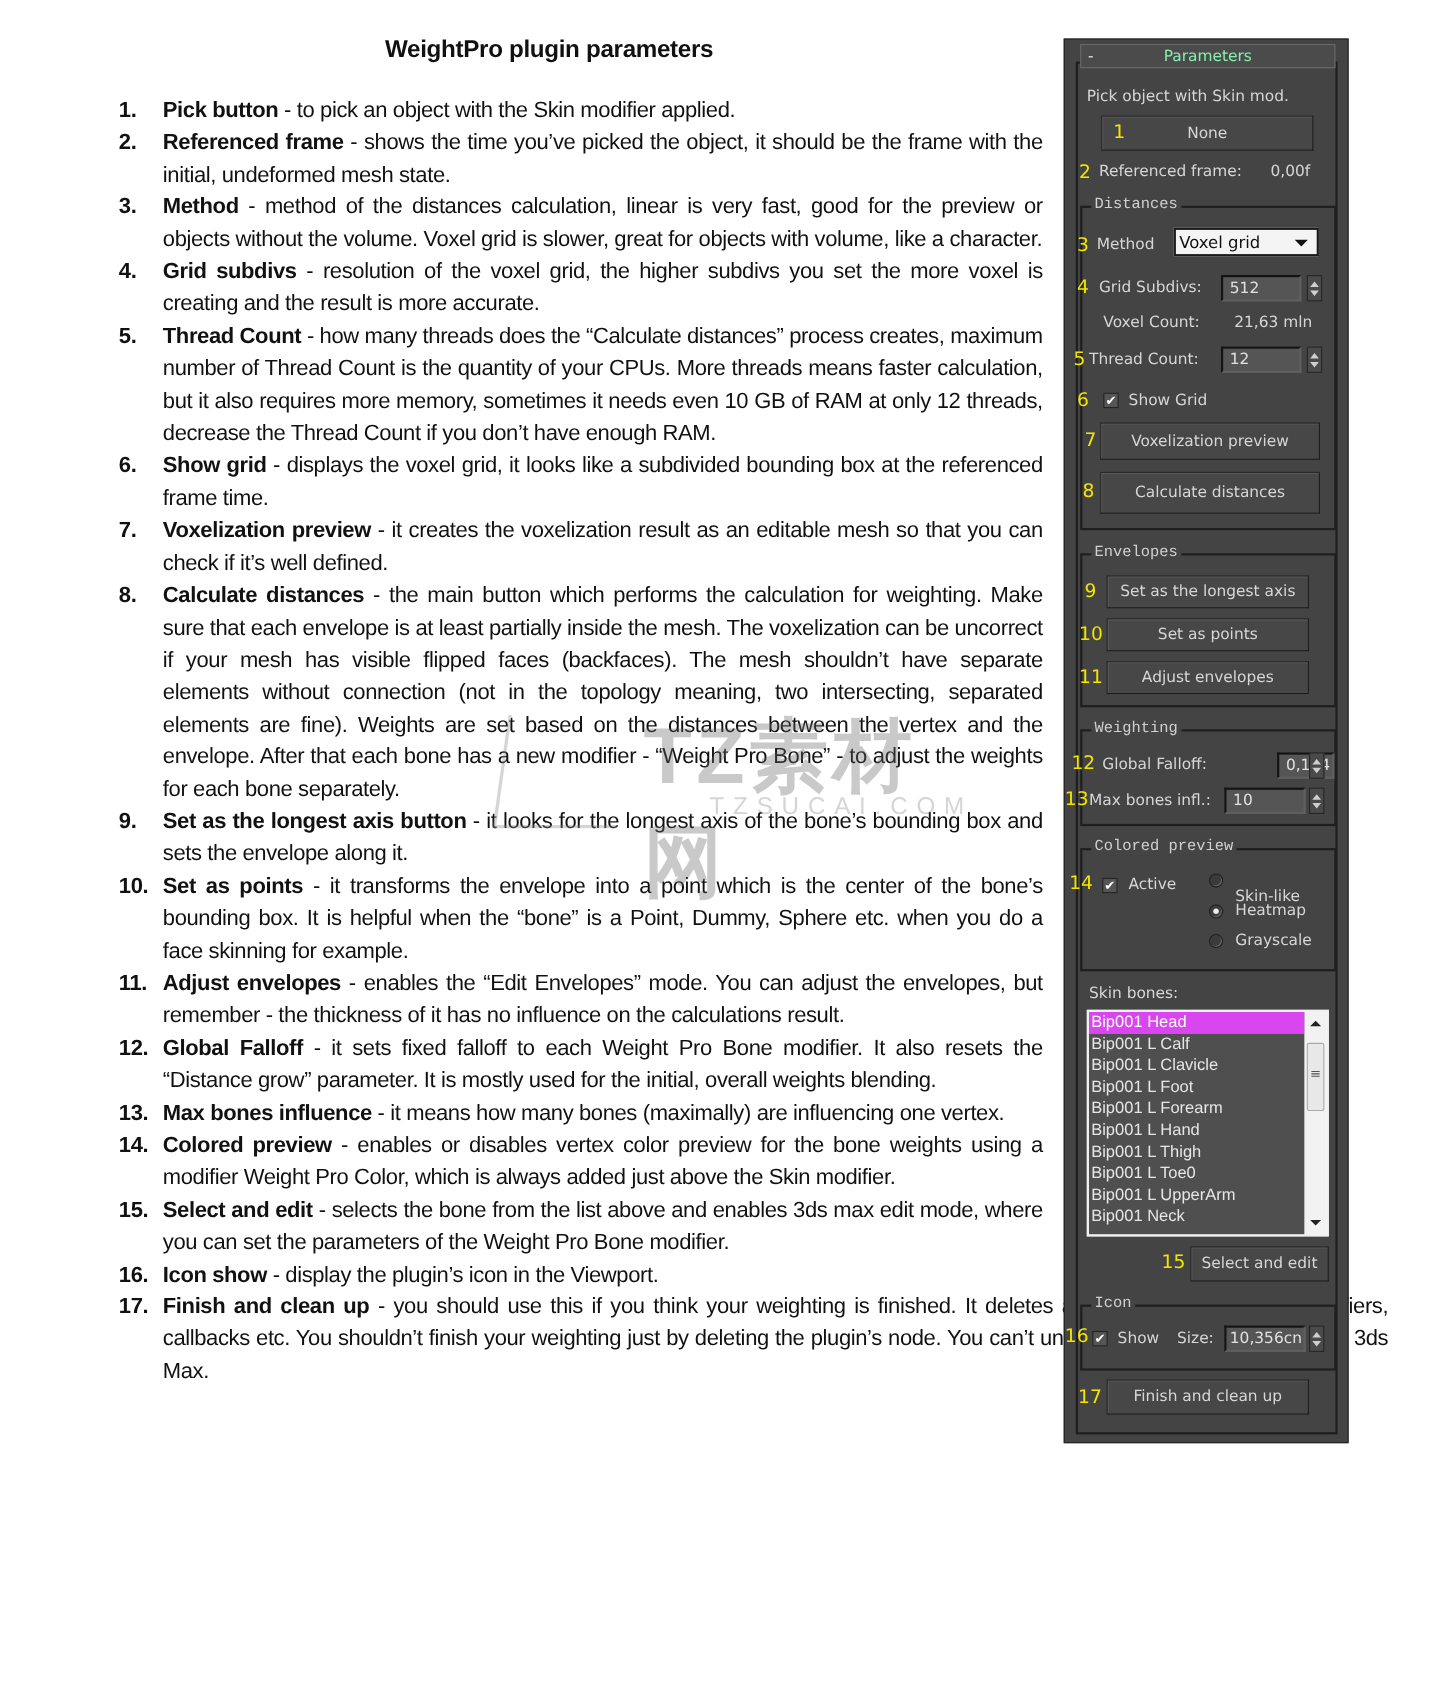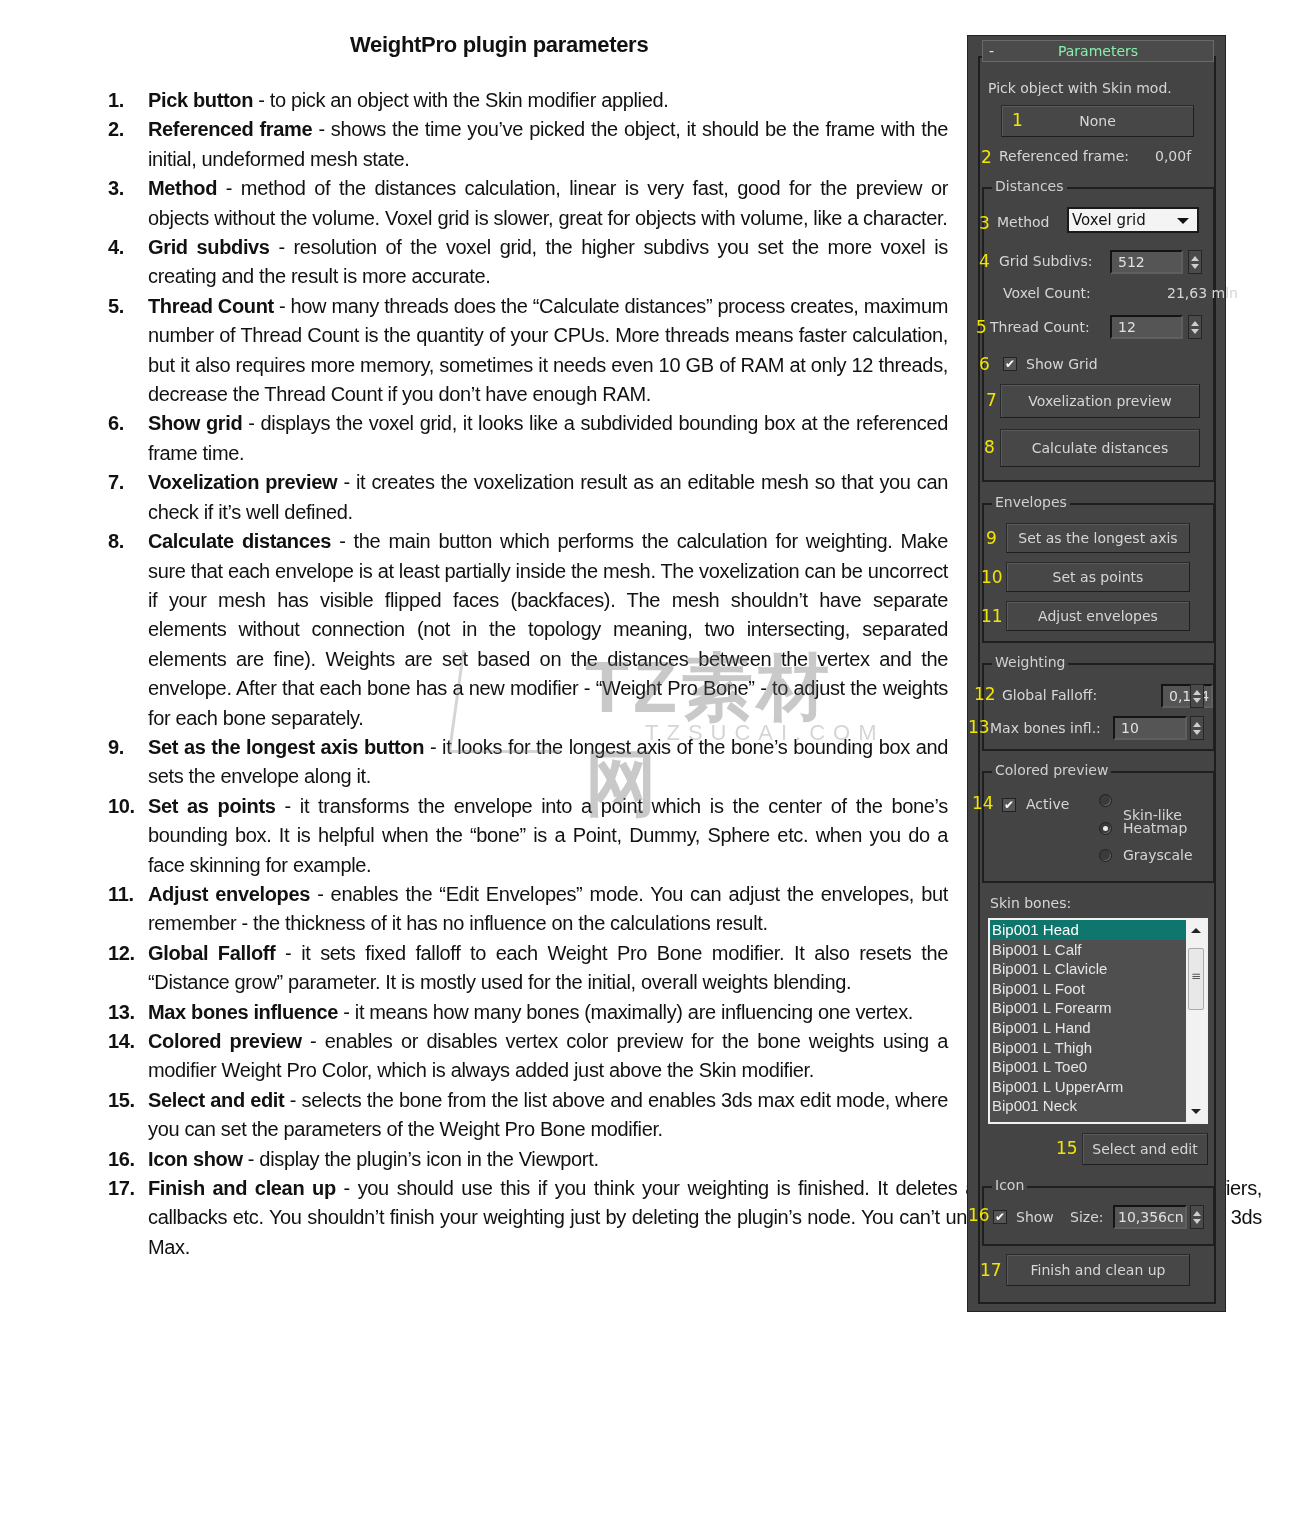--- a/index.html
+++ b/index.html
@@ -30,40 +30,40 @@
   .panel * { box-sizing:border-box; }
   .panel-inner { position:absolute; left:10px; top:20px; width:238px; height:1248px; border:2px solid #1e1e1e; }
   .rollout-header { position:absolute; left:14px; top:4px; width:232px; height:22px; background:#4b4b4b;
                     border:1px solid #6a6a6a; display:flex; align-items:center; z-index:2; }
   .rollout-minus { width:20px; padding-left:6px; color:#e8e8e8; }
   .rollout-title { flex:1; text-align:center; padding-right:20px; color:#86efac; }
   .marker { position:absolute; color:#f2e500; font-size:17px; font-weight:normal; }
   .lbl { position:absolute; color:#d6d6d6; white-space:nowrap; }
   .btn { position:absolute; background:#474747; border:1px solid #2a2a2a; border-right-color:#1e1e1e; border-bottom-color:#1e1e1e;
          box-shadow: inset 1px 1px 0 #5a5a5a; color:#d6d6d6; text-align:center; display:flex; align-items:center; justify-content:center; white-space:nowrap; }
-  .group { position:absolute; border:2px solid #1f1f1f; }
+  .group { position:absolute; border:2px solid #1f1f1f;font-family:Liberation Mono, monospace; }
   .group-title { position:absolute; top:-11px; left:8px; background:#444444; padding:0 3px; color:#d0d0d0; font-size:14px; }
   .spinner-field { position:absolute; height:24px; background:#555; border:2px solid #141414; border-right-color:#5f5f5f; border-bottom-color:#5f5f5f;
                    color:#e0e0e0; padding-left:6px; display:flex; align-items:center; font-size:14px; overflow:hidden; white-space:nowrap; }
   .spin-arrows { position:absolute; width:14px; height:24px; background:#4a4a4a; border:1px solid #262626;
                  display:flex; flex-direction:column; align-items:center; justify-content:center; }
   .spin-arrows span { display:block; width:0; height:0; border-left:4px solid transparent; border-right:4px solid transparent; }
   .spin-up { border-bottom:5px solid #cfcfcf; margin-bottom:3px; }
   .spin-down { border-top:5px solid #cfcfcf; }
   .dropdown { position:absolute; background:#f4f4f4; border:2px solid #1a1a1a; color:#111; height:26px; display:flex; align-items:center; padding-left:3px; font-size:15px; }
   .dropdown .arrow { position:absolute; right:8px; top:9px; width:0; height:0; border-left:6px solid transparent; border-right:6px solid transparent; border-top:6px solid #111; }
   .checkbox { position:absolute; width:14px; height:14px; background:#555; border:1px solid #222; color:#fff; font-size:12px; line-height:12px; text-align:center; }
   .radio { position:absolute; width:13px; height:13px; border-radius:50%; background:#3b3b3b; border:1px solid #222;
            box-shadow: inset -1px -1px 0 #666; }
   .radio.on::after { content:""; position:absolute; left:3px; top:3px; width:5px; height:5px; border-radius:50%; background:#eee; }
 
   .listbox { position:absolute; left:20px; top:882px; width:220px; height:206px; background:#fff; border:2px solid #f0f0f0; }
   .listbox-items { position:absolute; left:0; top:0; width:196px; height:202px; background:#4f4f4f; overflow:hidden; }
   .list-item { height:19.6px; line-height:19.6px; padding-left:2px; color:#e6e6e6; font-size:15px; white-space:nowrap; font-family:"Liberation Sans", sans-serif; }
-  .list-item.sel { background:#0f766e; color:#fff; }
+  .list-item.sel { background:#d946ef; color:#fff; }
   .list-scroll { position:absolute; right:0; top:0; width:20px; height:202px; background:#f2f2f2; }
   .scroll-up, .scroll-down { position:absolute; left:5px; width:0; height:0; border-left:5px solid transparent; border-right:5px solid transparent; }
   .scroll-up { top:8px; border-bottom:5px solid #222; }
   .scroll-down { bottom:8px; border-top:5px solid #222; }
   .scroll-thumb { position:absolute; left:2px; top:28px; width:16px; height:62px; background:#e8e8e8; border:1px solid #aaa; border-radius:2px; }
   .scroll-thumb::after { content:"≡"; position:absolute; left:2px; top:20px; font-size:12px; color:#555; }
 </style>
 </head>
 <body>
 
@@ -123,21 +123,21 @@
 
   <span class="marker" style="left:11px;top:215px;">4</span>
   <div class="lbl" style="left:31px;top:217px;">Grid Subdivs:</div>
   <div class="spinner-field" style="left:142px;top:214px;width:73px;">512</div>
   <div class="spin-arrows" style="left:220px;top:214px;">
       <span class="spin-up"></span>
       <span class="spin-down"></span>
     </div>
 
   <div class="lbl" style="left:35px;top:249px;">Voxel Count:</div>
-  <div class="lbl" style="left:154px;top:249px;margin-left:45px;">21,63 mln</div>
+  <div class="lbl" style="left:154px;top:249px;">21,63 mln</div>
 
   <span class="marker" style="left:8px;top:281px;">5</span>
   <div class="lbl" style="left:22px;top:283px;">Thread Count:</div>
   <div class="spinner-field" style="left:142px;top:279px;width:73px;">12</div>
   <div class="spin-arrows" style="left:220px;top:279px;">
       <span class="spin-up"></span>
       <span class="spin-down"></span>
     </div>
 
   <span class="marker" style="left:11px;top:318px;">6</span>

